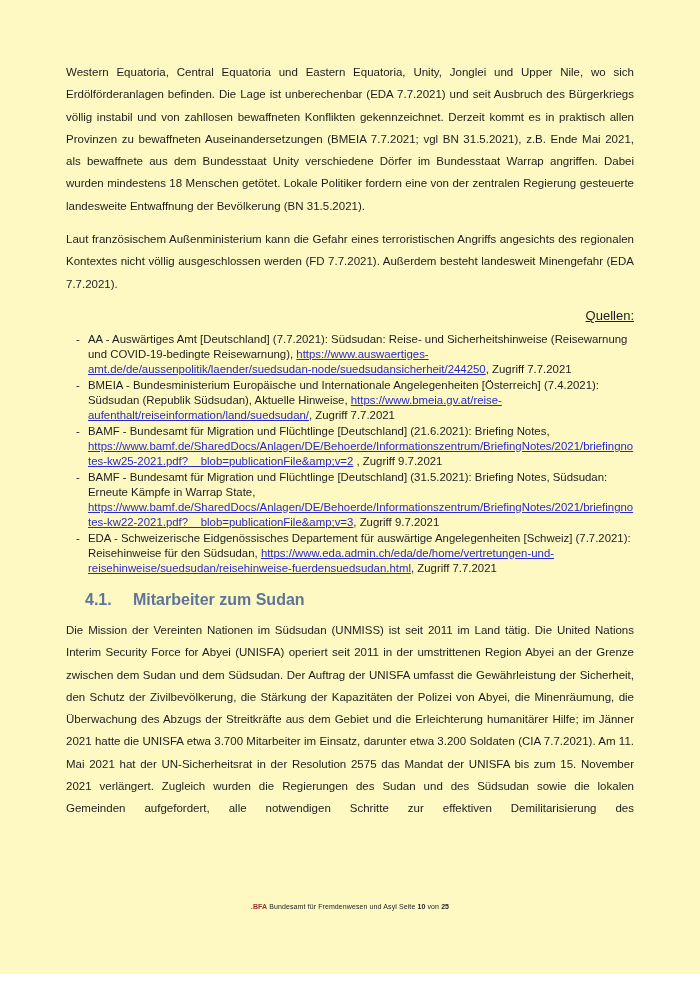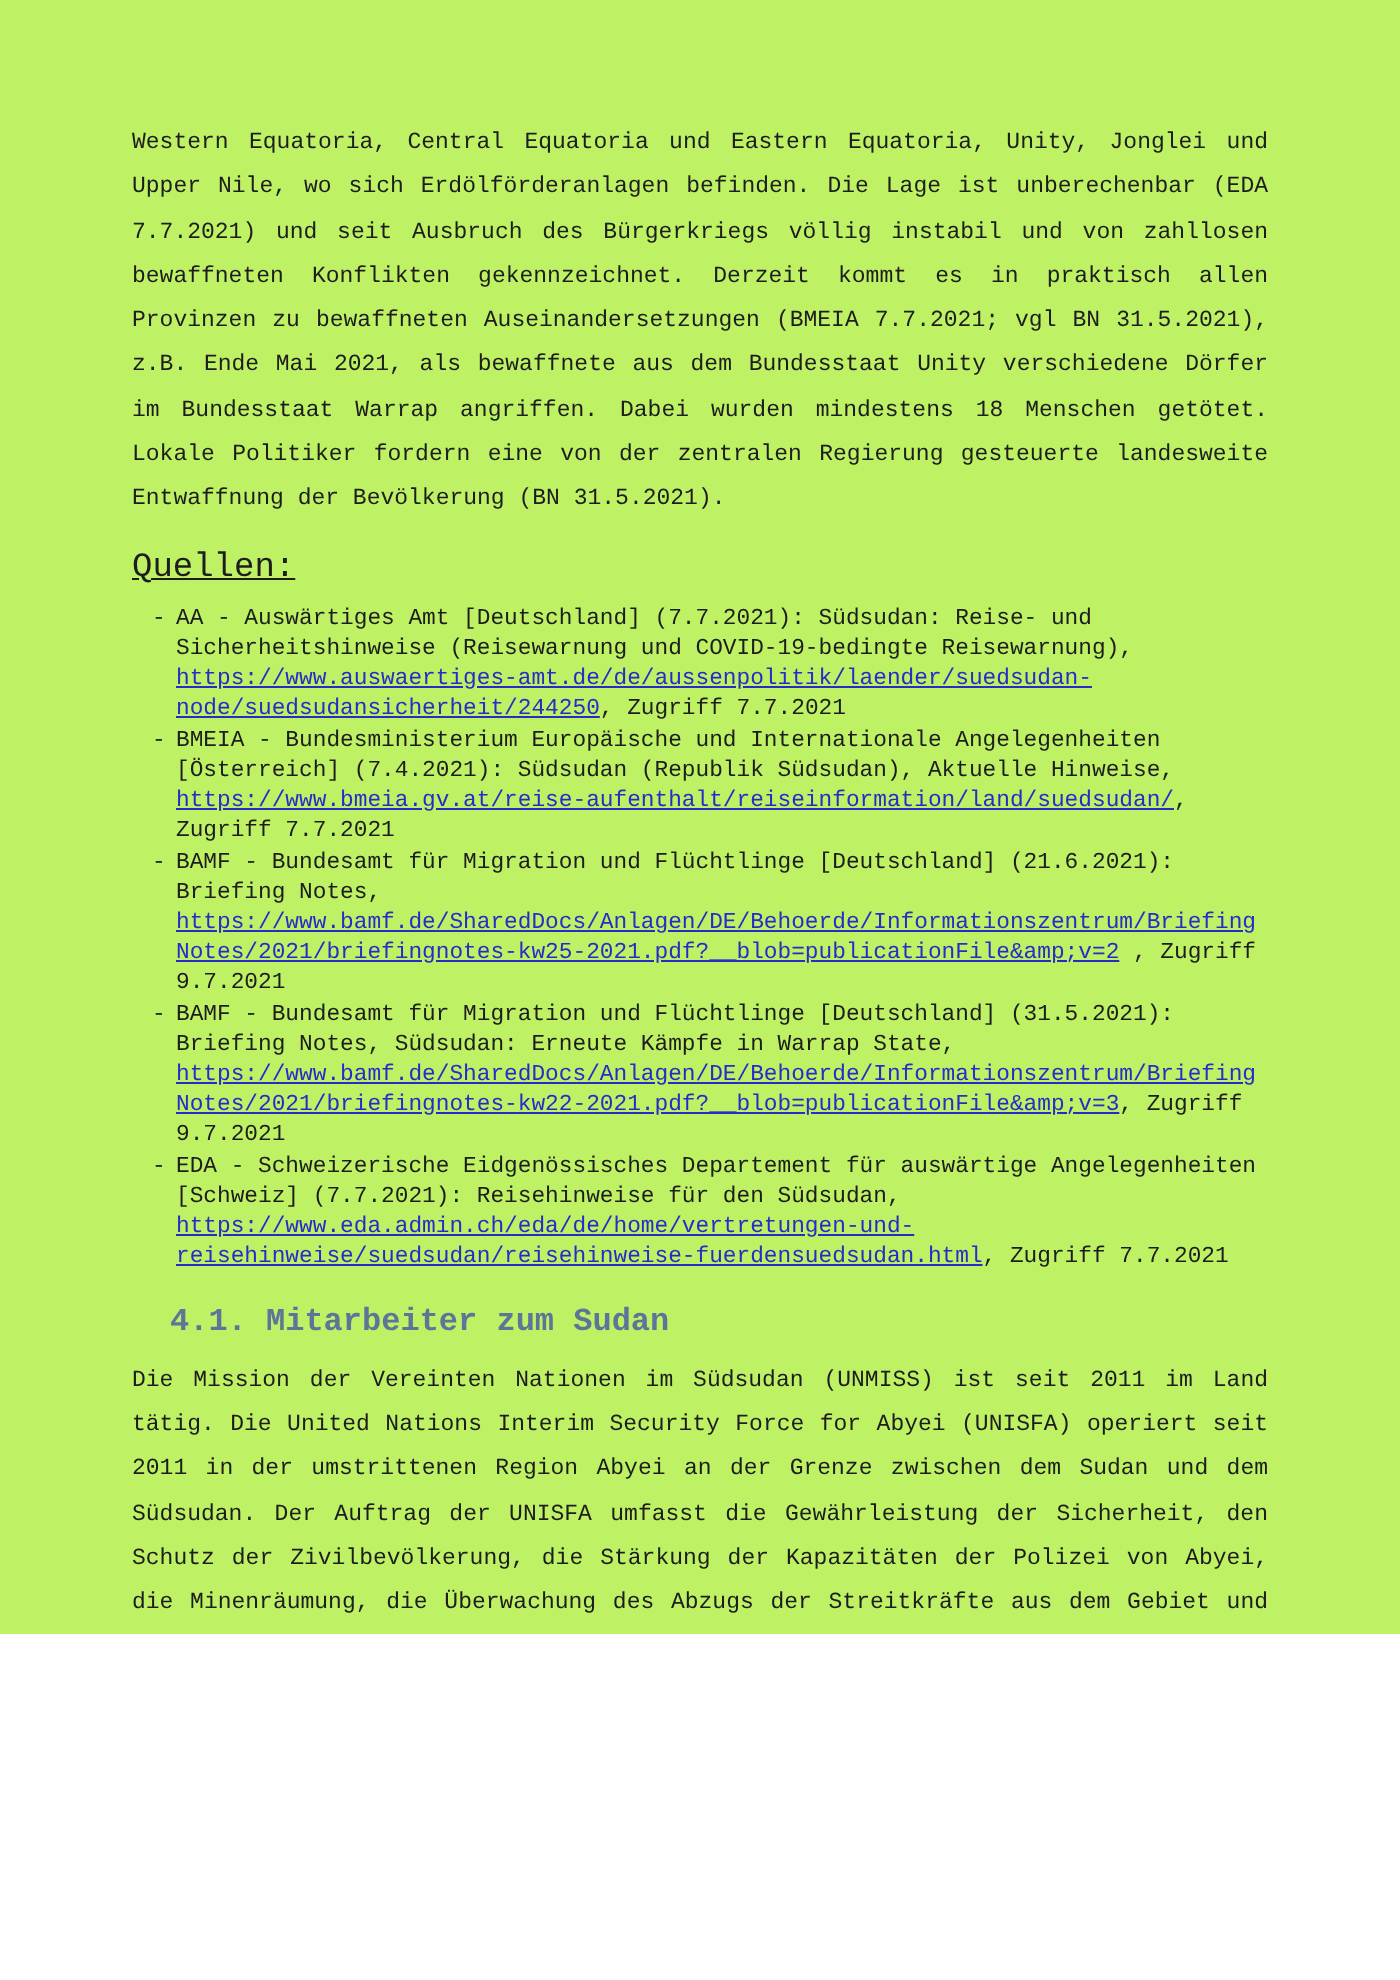--- a/index.html
+++ b/index.html
@@ -1,41 +1,42 @@
 <!DOCTYPE html>
 <html style="--link: #2a2ac9; --heading: #5e7599; --brand: #a03232;"><head>
 <meta charset="utf-8">
 <style>
   html,body{margin:0;padding:0;background:#ffffff;}
   .page{
     position:relative;
     width:700px;
-    height:817px;
-    background:#bef264;
-    font-family:Liberation Mono, monospace;
+    height:974px;
+    background:#fef9c3;
+    font-family:Liberation Sans, sans-serif;
     color:#1d1d1d;
     overflow:hidden;
   }
   .content{
     position:absolute;
     left:66px;
     top:61px;
     width:568px;
   }
   p.body{
     font-size:11.5px;
     line-height:22.3px;
     text-align:justify;
     margin:0 0 11px 0;
   }
   p.last{ text-align-last:justify; }
   .quellen{
-    font-size:17px;
+    font-size:13px;
     text-decoration:underline;
     margin:13px 0 9px 0;
+    text-align:right;
   }
   ul.sources{
     list-style:none;
     margin:0;
     padding:0;
     font-size:11.4px;
     line-height:15px;
   }
   li.source{
     position:relative;
@@ -79,20 +80,21 @@
   .footer .bold{ font-weight:bold; }
 </style>
 </head>
 <body>
 
 <div class="page">
   <div class="content">
 
     <p class="body">Western Equatoria, Central Equatoria und Eastern Equatoria, Unity, Jonglei und Upper Nile, wo sich Erdölförderanlagen befinden. Die Lage ist unberechenbar (EDA 7.7.2021) und seit Ausbruch des Bürgerkriegs völlig instabil und von zahllosen bewaffneten Konflikten gekennzeichnet. Derzeit kommt es in praktisch allen Provinzen zu bewaffneten Auseinandersetzungen (BMEIA 7.7.2021; vgl BN 31.5.2021), z.B. Ende Mai 2021, als bewaffnete aus dem Bundesstaat Unity verschiedene Dörfer im Bundesstaat Warrap angriffen. Dabei wurden mindestens 18 Menschen getötet. Lokale Politiker fordern eine von der zentralen Regierung gesteuerte landesweite Entwaffnung der Bevölkerung (BN 31.5.2021).</p>
 
+    <p class="body">Laut französischem Außenministerium kann die Gefahr eines terroristischen Angriffs angesichts des regionalen Kontextes nicht völlig ausgeschlossen werden (FD 7.7.2021). Außerdem besteht landesweit Minengefahr (EDA 7.7.2021).</p>
 
     <div class="quellen">Quellen:</div>
 
     <ul class="sources">
       <li class="source">
         <span class="dash">-</span>
         <span class="src-content"><span>AA - Auswärtiges Amt [Deutschland] (7.7.2021): Südsudan: Reise- und Sicherheitshinweise (Reisewarnung und COVID-19-bedingte  Reisewarnung), </span><a class="link">https://www.auswaertiges-amt.de/de/aussenpolitik/laender/suedsudan-node/suedsudansicherheit/244250</a><span>, Zugriff  7.7.2021</span></span>
       </li>
       <li class="source">
         <span class="dash">-</span>

